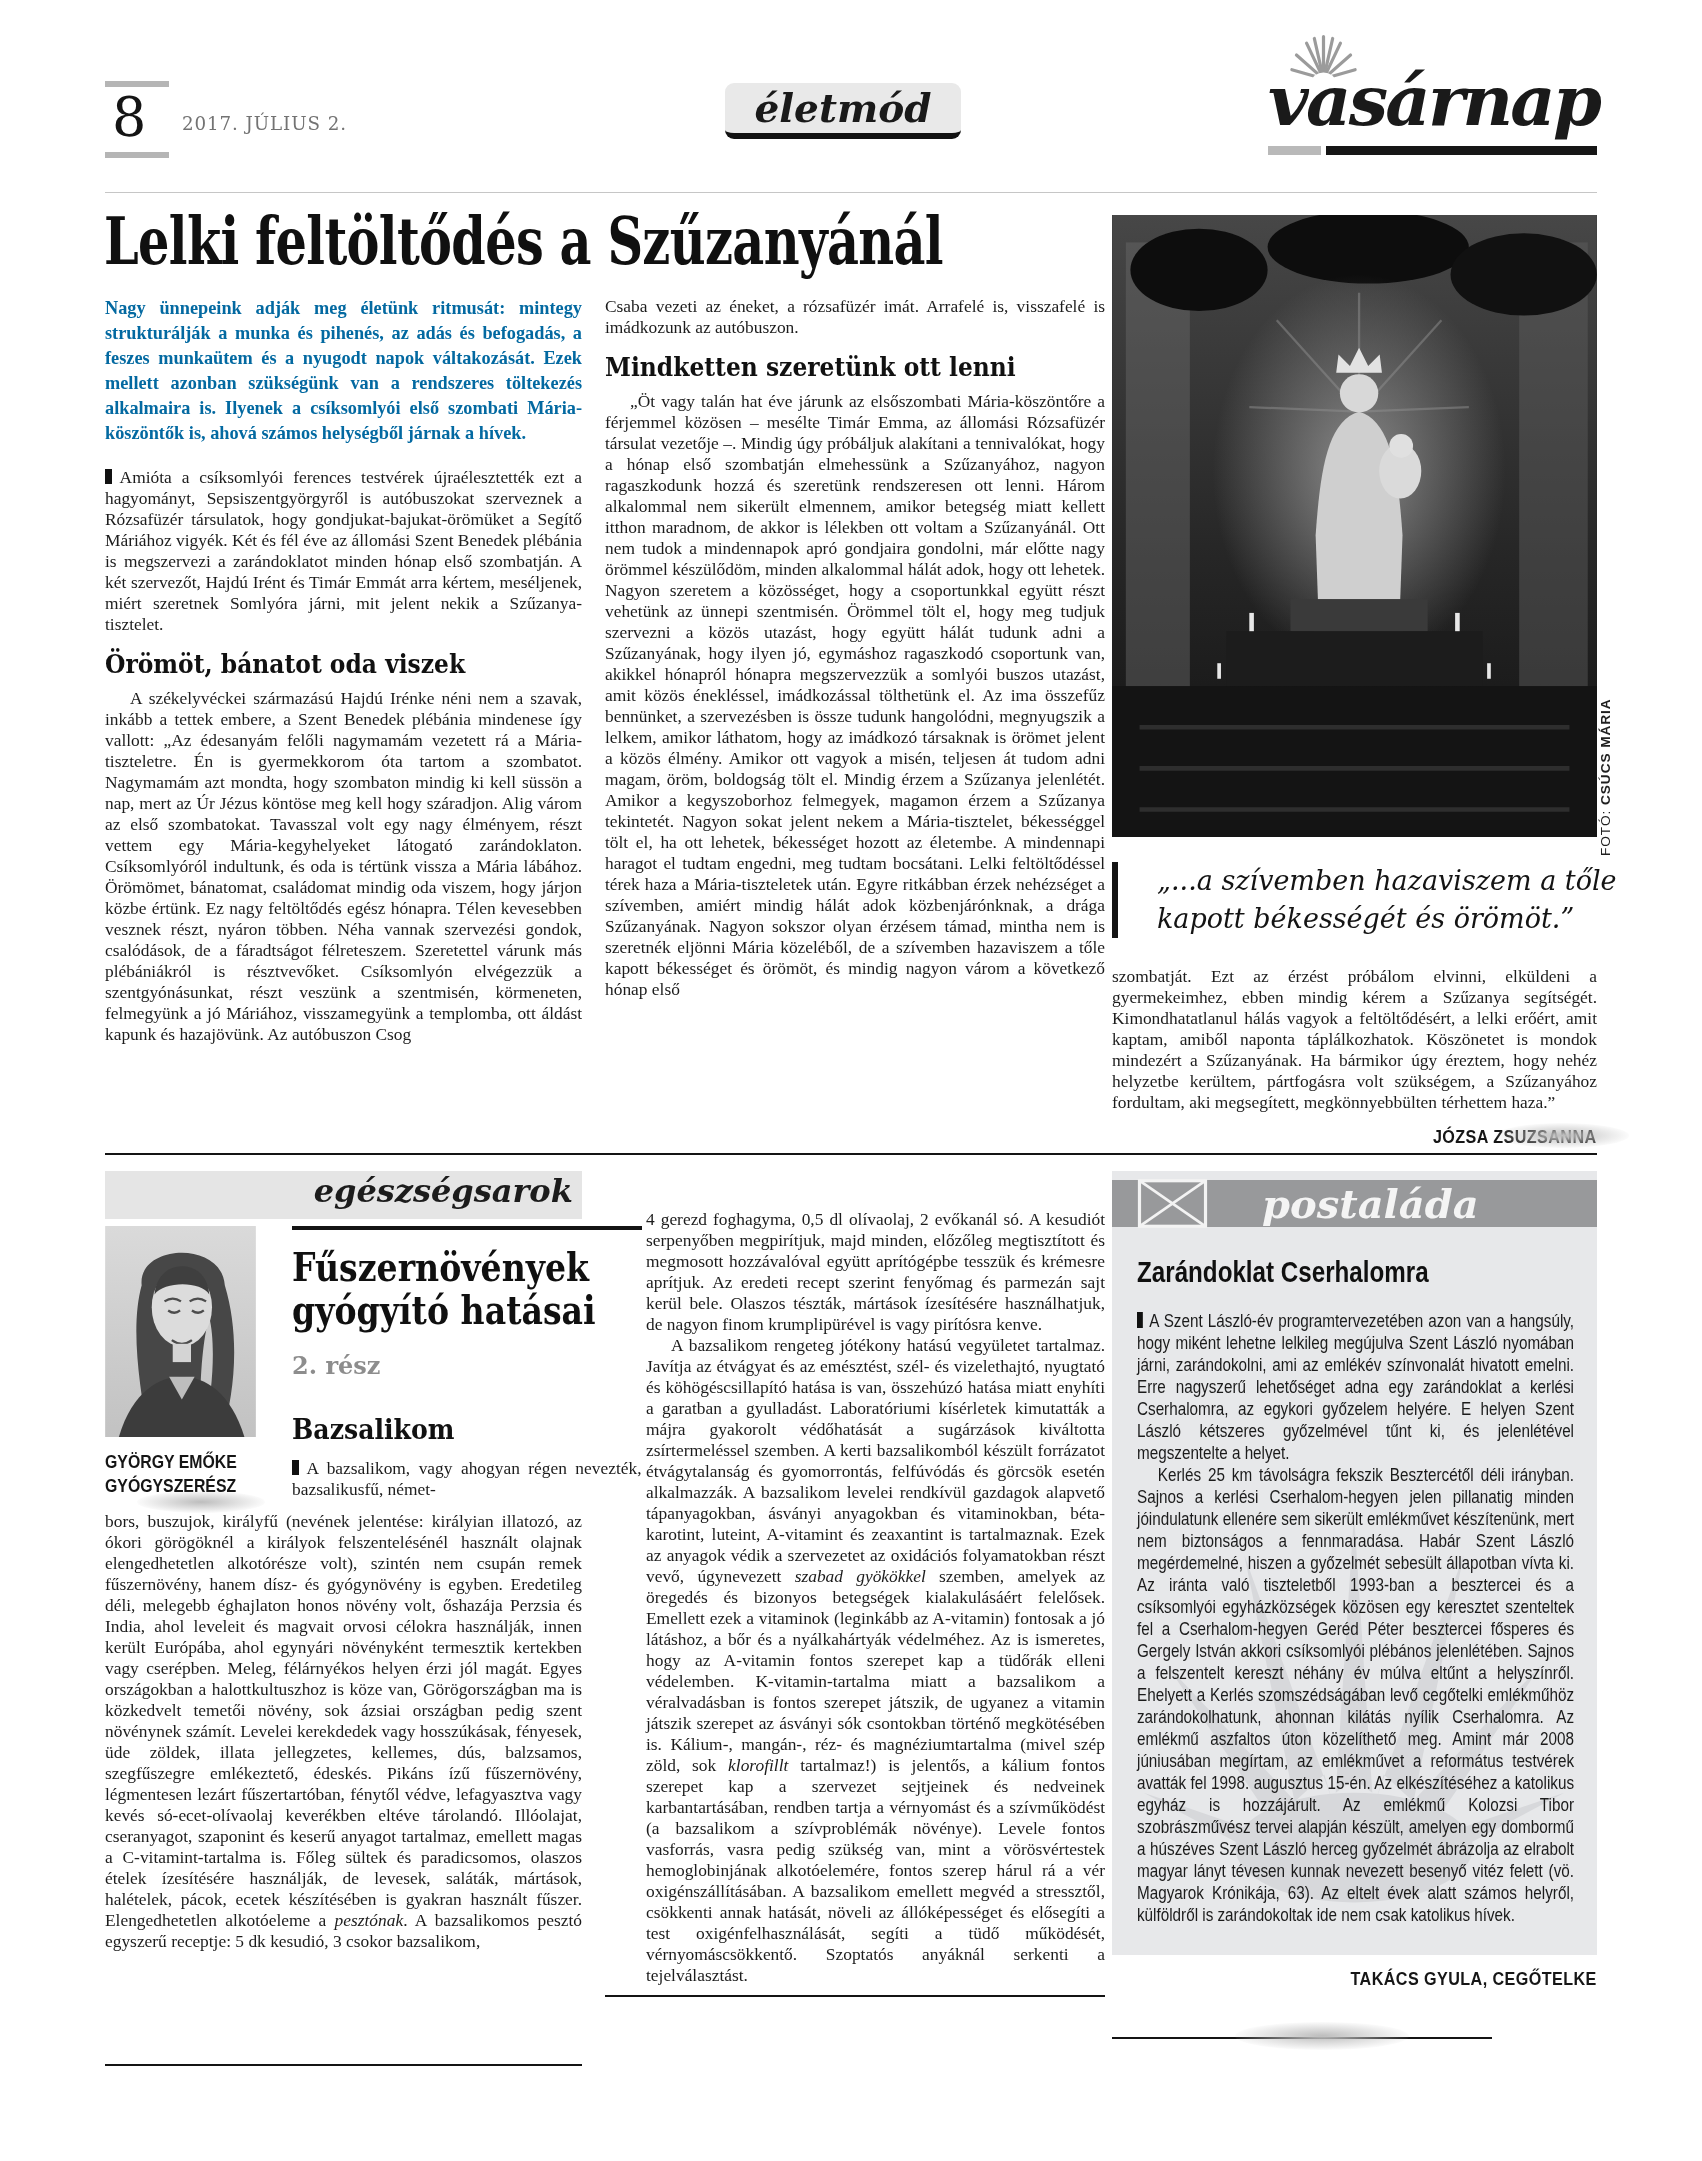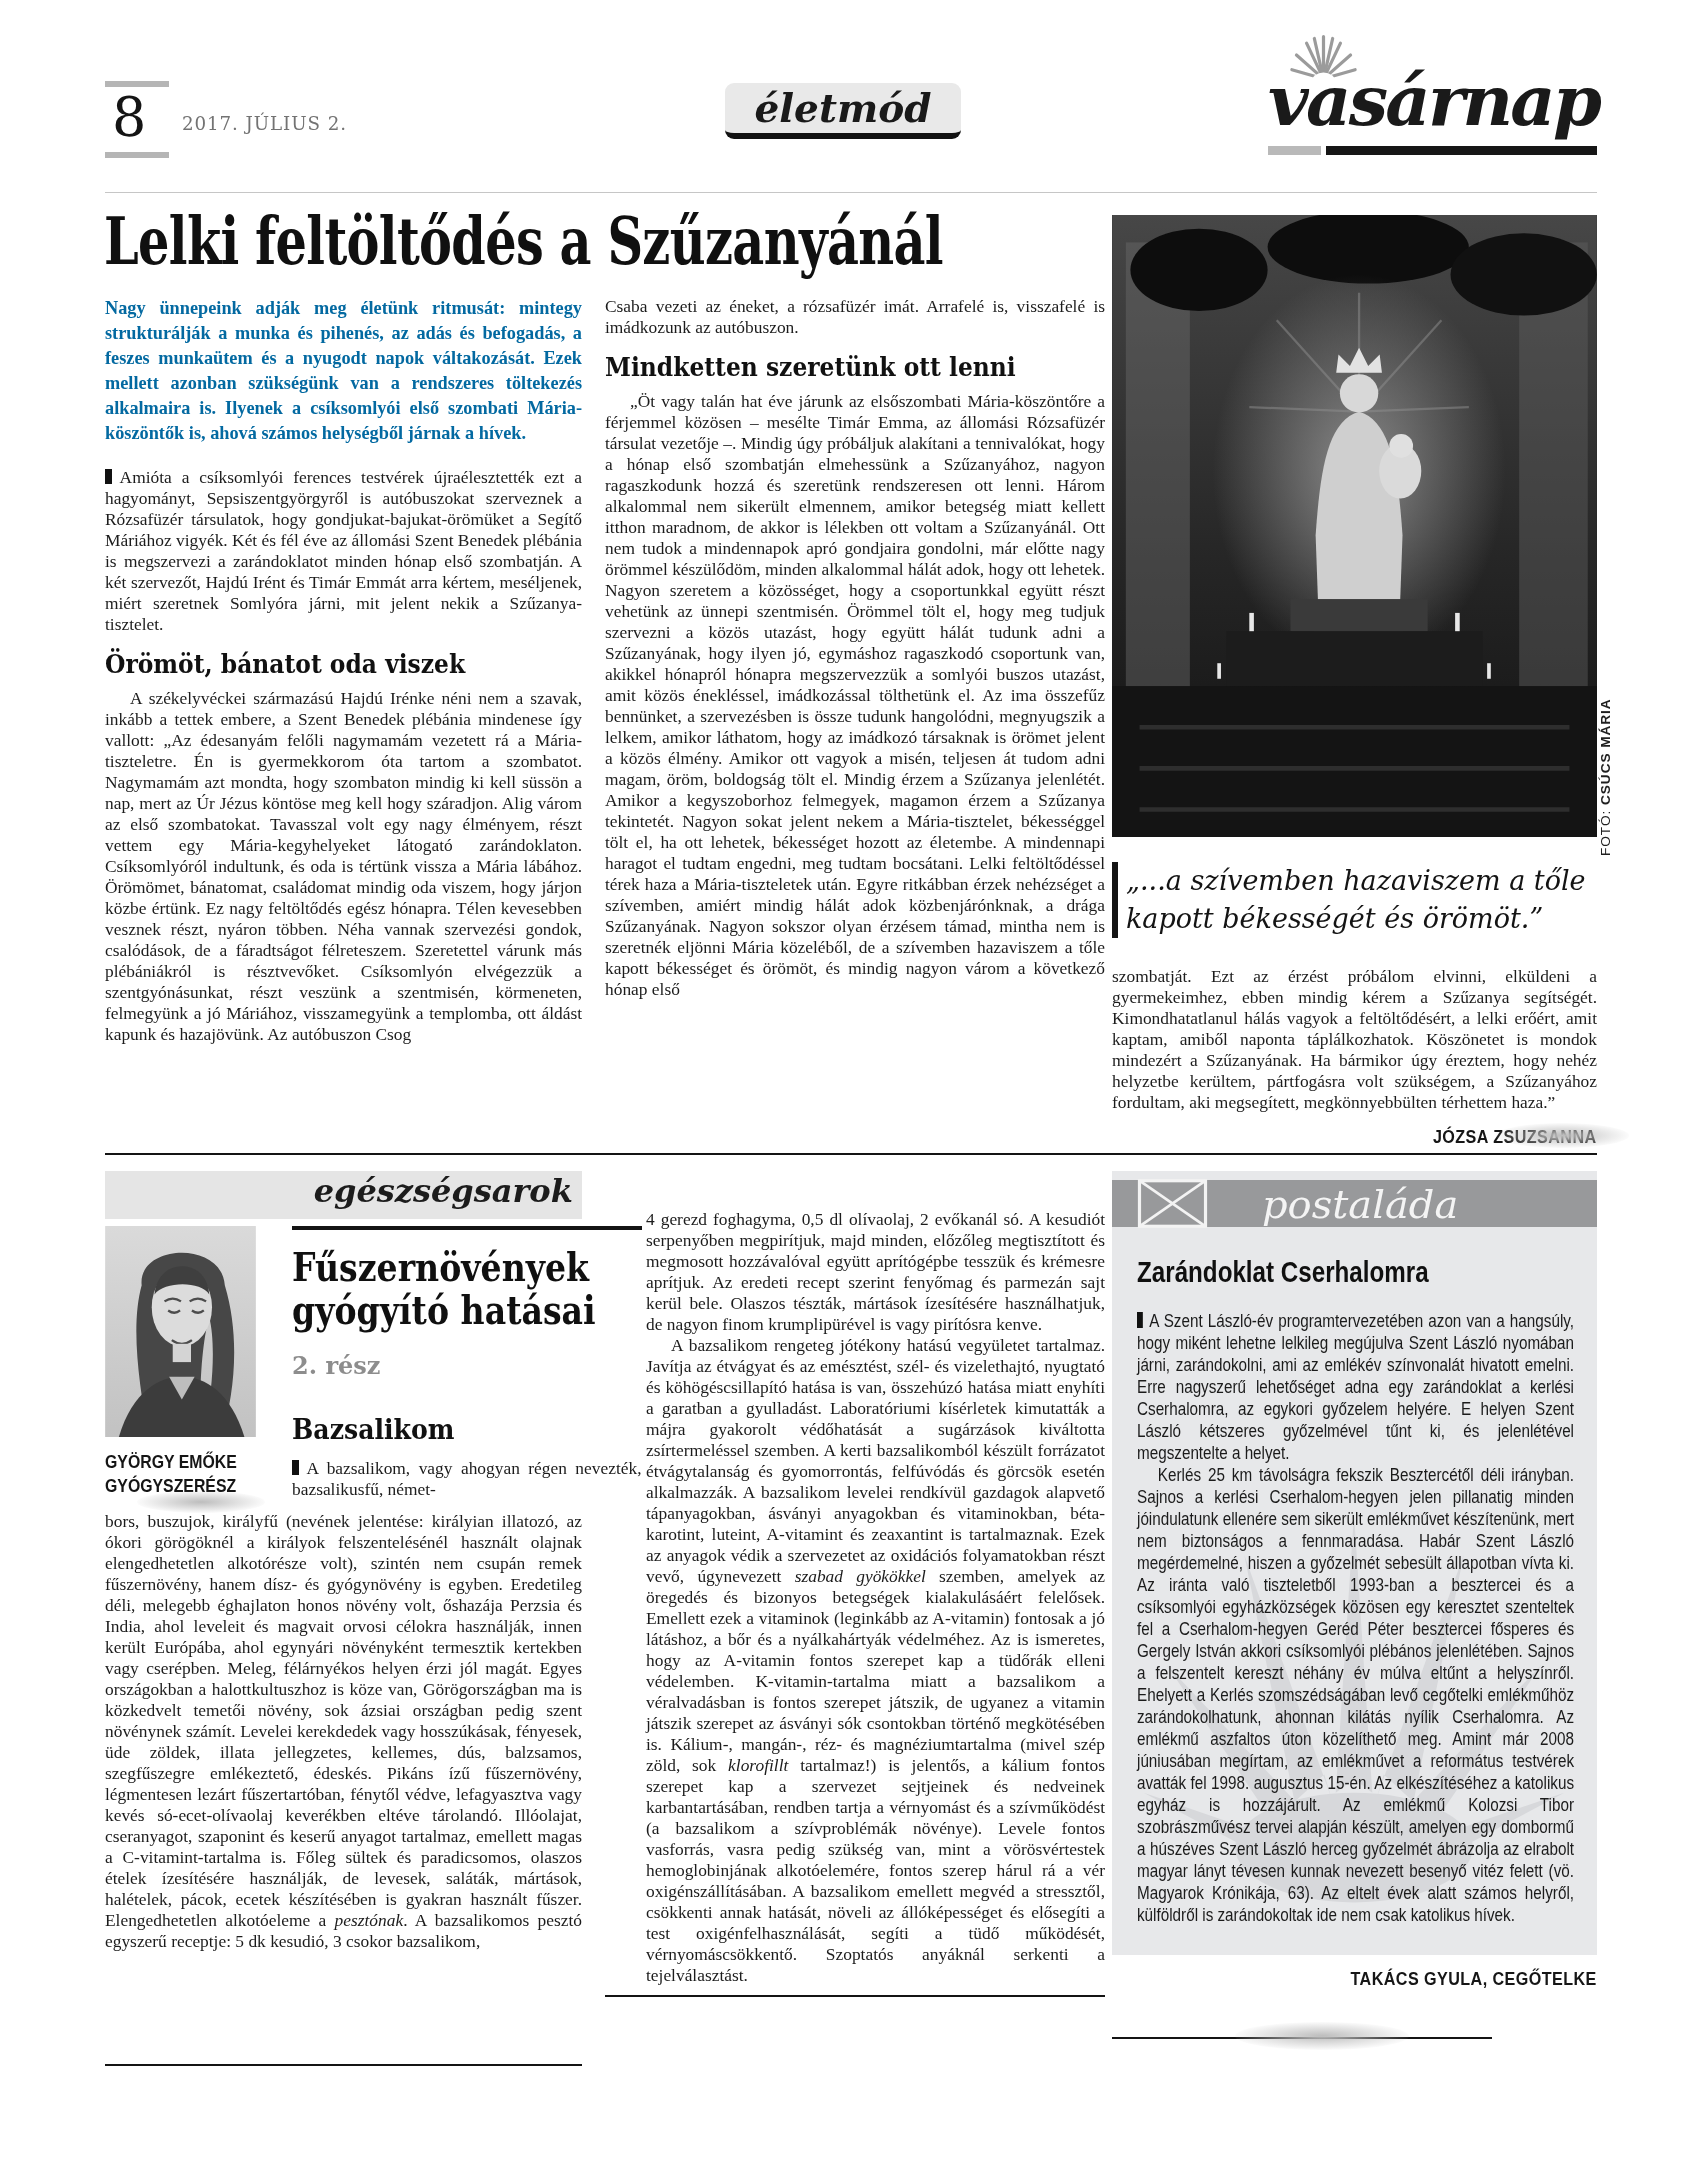--- a/index.html
+++ b/index.html
@@ -31,21 +31,21 @@
   
   .headline-wrap { width:1002px; overflow:visible; }
   .headline-wrap h1 { display:inline-block; font-family:"DejaVu Serif", serif; font-weight:bold; font-size:65px; line-height:69px; letter-spacing:-0.9px; white-space:nowrap; transform:scaleX(.76); transform-origin:0 50%; color:#101010; }
   .main-cols { display:flex; gap:23px; height:858px; overflow:hidden; }
   .mcol1 { width:477px; }
   .mcol2 { width:500px; }
   .mcol3 { width:485px; }
   .photo-frame { width:485px; height:622px; background:#181818; }
   .credit { position:absolute; left:486px; top:437px; height:204px; writing-mode:vertical-rl; transform:rotate(180deg); font-family:"Liberation Sans", sans-serif; font-size:13.7px; letter-spacing:0.9px; color:#1f1f1f; white-space:nowrap; }
   .credit b { font-weight:bold; }
-  .pull-quote { margin-top:25px; border-left:6px solid #141414; padding-left:8px; font-style:italic; font-family:"DejaVu Serif", serif; font-size:27px; line-height:38px; color:#141414; }
+  .pull-quote { margin-top:25px; border-left:6px solid #141414; padding-left:39px; font-style:italic; font-family:"DejaVu Serif", serif; font-size:27px; line-height:38px; color:#141414; }
   .pull-quote div { white-space:nowrap; }
   .m3text { margin-top:27.5px; }
 
   .midrule { background:#141414; height:2.3px; width:1492px; }
 
   
   .hl-band { height:48px; background:#e5e5e5; text-align:right; padding-right:9.2px; }
   .hl-band span { font-family:"DejaVu Serif", serif; font-style:italic; font-weight:bold; font-size:32px; line-height:40px; color:#1c1c1c; }
   .hl-media { margin-top:7.3px; display:flex; }
   .portrait-cell { width:151px; flex:none; }
@@ -58,21 +58,21 @@
   .health-sub span { display:inline-block; font-family:"DejaVu Serif", serif; font-weight:bold; font-size:28px; transform:scaleX(.9); transform-origin:0 50%; color:#111; }
   .hl-intro { margin-top:12px; }
   .hl-text { margin-top:11px; }
   .hm-text { padding-top:38px;margin-left:41px; }
 
   
   .pb-col { width:485px; }
   .pb-box { background:#e7e8ea; position:relative; overflow:hidden; padding-bottom:29px; }
   .pb-band { margin-top:9.2px; height:47px; background:#98999b; display:flex; align-items:center; position:relative; z-index:2; }
   .pb-band .env { margin-left:25px; }
-  .pb-band .pb-label { margin-left:54px; font-family:"DejaVu Serif", serif; font-style:italic; font-weight:normal; font-size:40px; color:#f4f4f4; }
+  .pb-band .pb-label { margin-left:54px; font-family:"DejaVu Serif", serif; font-style:italic; font-weight:bold; font-size:40px; color:#f4f4f4; }
   .pb-inner { position:relative; padding:27.5px 23px 0 25px; }
   .pb-watermark { position:absolute; left:18.3px; bottom:-73px; z-index:0; }
   .pb-scale { position:relative; z-index:1; width:524px; transform:scaleX(.834); transform-origin:0 0; font-family:"Liberation Sans", sans-serif; }
   .pb-title { font-weight:bold; font-size:29px; line-height:34px; color:#101010; }
   .pb-p { margin-top:21px; font-size:18.3px; line-height:22px; text-align:justify; color:#1b1b1b; }
   .pb-p2 { margin-top:0; text-indent:25px; }
 
   .colrule { background:#141414; height:2.3px; }
   .smudge { background:radial-gradient(ellipse at center, #bdbdbd 0%, rgba(189,189,189,0) 75%); border-radius:50%; }
   i.em { font-style:italic; }

